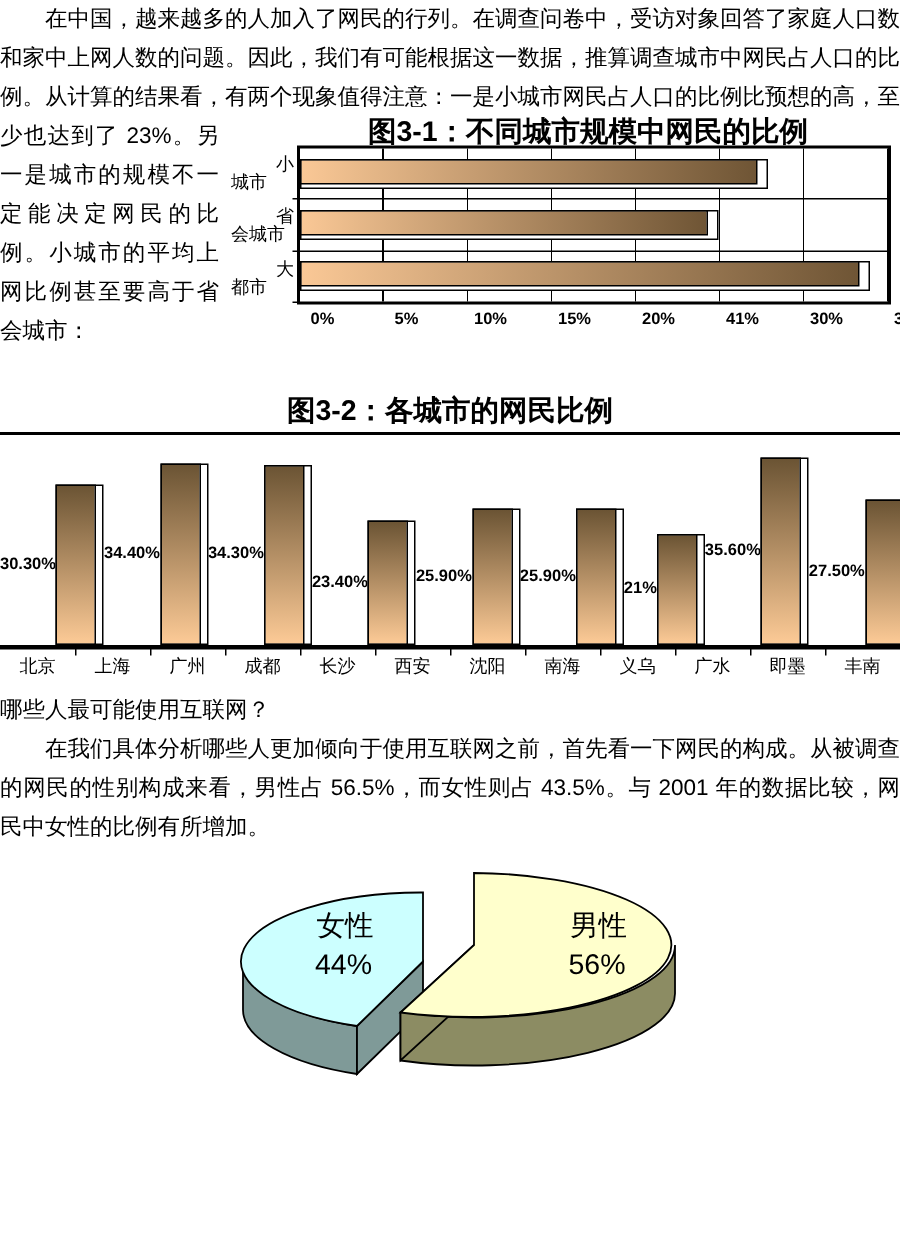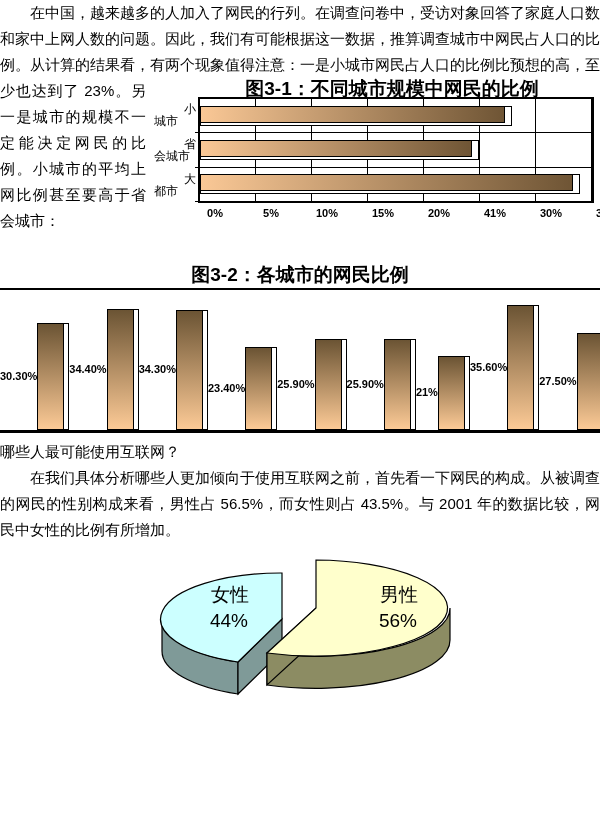--- a/index.html
+++ b/index.html
@@ -156,20 +156,34 @@
             <div class="vbar-inner"></div>
           </div>
         </div>
         <div class="v-slot">
           <div class="v-val">25.40%</div>
           <div class="vbar-outer" style="height: 88px;">
             <div class="vbar-inner"></div>
           </div>
         </div>
       </div>
+    <div class="cats32">
+        <div class="v-cat">北京</div>
+        <div class="v-cat">上海</div>
+        <div class="v-cat">广州</div>
+        <div class="v-cat">成都</div>
+        <div class="v-cat">长沙</div>
+        <div class="v-cat">西安</div>
+        <div class="v-cat">沈阳</div>
+        <div class="v-cat">南海</div>
+        <div class="v-cat">义乌</div>
+        <div class="v-cat">广水</div>
+        <div class="v-cat">即墨</div>
+        <div class="v-cat">丰南</div>
+      </div>
   </div>
 
   <p style="margin-top:6px;">哪些人最可能使用互联网？</p>
   <p class="indent">在我们具体分析哪些人更加倾向于使用互联网之前，首先看一下网民的构成。从被调查的网民的性别构成来看，男性占 56.5%，而女性则占 43.5%。与 2001 年的数据比较，网民中女性的比例有所增加。</p>
 
   <div class="fig33">
     <svg width="600" height="166" viewBox="0 642 600 166">
 
       <path d="M162,718 A120,46 0 0 0 238,761 L238,793 A120,46 0 0 1 162,750 Z" fill="#7F9A98" stroke="#000" stroke-width="1.2"></path>
       <path d="M238,761 L282,718 L282,750 L238,793 Z" fill="#7F9A98" stroke="#000" stroke-width="1.2"></path>

